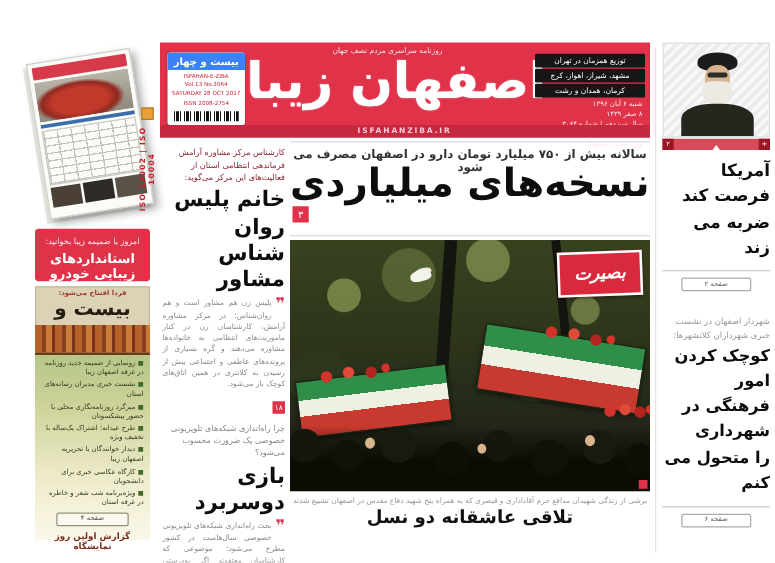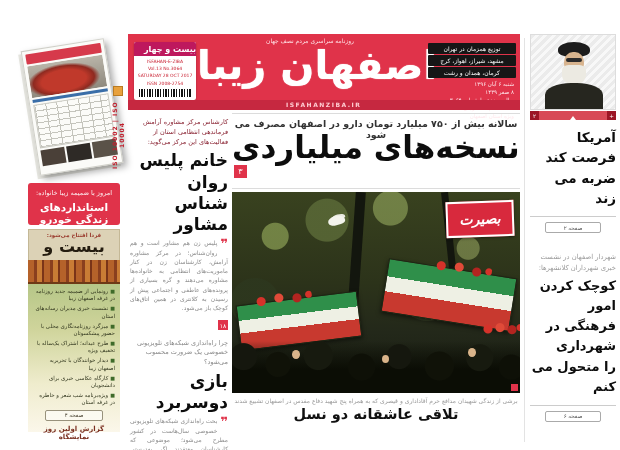--- a/index.html
+++ b/index.html
@@ -54,21 +54,21 @@
     font-size:6px; color:#ffe3e7; letter-spacing:2px; }
   .logo { position:absolute; top:11px; right:78px; width:250px; text-align:center;
     font-size:40px; font-weight:bold; color:#fff; line-height:1; text-shadow:0 0 1px #fff; }
   .dist-box { position:absolute; top:9px; right:4px; width:88px; }
   .dist-box div { background:#161616; color:#fff; font-size:6px; text-align:center;
     padding:2px 2px; margin-bottom:1px; border-radius:1px; }
   .issue-info { position:absolute; top:47px; right:6px; width:86px; font-size:5.5px;
     color:#ffe8ec; text-align:right; line-height:1.45; }
   .pages-box { position:absolute; top:8px; left:6px; width:62px; height:58px;
     background:#fff; border-radius:2px; overflow:hidden; box-shadow:0 1px 2px rgba(0,0,0,.3); }
-  .pb-title { background:#be185d; color:#fff; font-size:8px; font-weight:bold; padding:2.5px 0; }
+  .pb-title { background:#3b82f6; color:#fff; font-size:8px; font-weight:bold; text-align:center; padding:2.5px 0; }
   .pb-lines { font-size:4.5px; color:#c92233; text-align:center; line-height:1.6; padding-top:2px; }
   .barcode { height:8px; margin:2px 5px 0;
     background:repeating-linear-gradient(90deg,#111 0 1px,#fff 1px 2px,#111 2px 4px,#fff 4px 5px,#111 5px 6px,#fff 6px 8px); }
   .url-strip { position:absolute; bottom:0; left:0; right:0; height:10px; background:#c62840; }
   .url-text { position:absolute; bottom:2px; left:158px; font-size:6px; font-weight:bold;
     color:#ffccd2; letter-spacing:1.5px; }
 
   
   .kicker-row { position:absolute; left:232px; top:113px; width:288px; border-top:1px solid #dcdcdc;
     padding-top:4px; text-align:center; font-size:9.5px; font-weight:bold; color:#333; }
@@ -174,22 +174,22 @@
     <div class="thumb-strip">
       <div style="background:#4a4038"></div>
       <div style="background:#2e2a26"></div>
       <div style="background:#5a5248"></div>
     </div>
   </div>
   <div class="iso-flag"></div>
   <div class="iso-strip">ISO 10002 | ISO 10004</div>
 
   <div class="promo-box rtl">
-    <div class="promo-line1">امروز با ضمیمه زیبا خانواده:</div>
-    <div class="promo-line2">استانداردهای زندگی خودرو</div>
+    <div class="promo-line1">امروز با ضمیمه زیبا بخوانید:</div>
+    <div class="promo-line2">استانداردهای زیبایی خودرو</div>
   </div>
 
   <div class="expo-box rtl">
     <div class="expo-top">فردا افتتاح می‌شود:</div>
     <div class="expo-title">بیست و سومین</div>
     <div class="expo-title">نمایشگاه مطبوعات</div>
     <div class="expo-bottom">مصلی تهران | ۳ تا ۱۰ آبان ۹۶</div>
   </div>
 
   <div class="green-panel">

